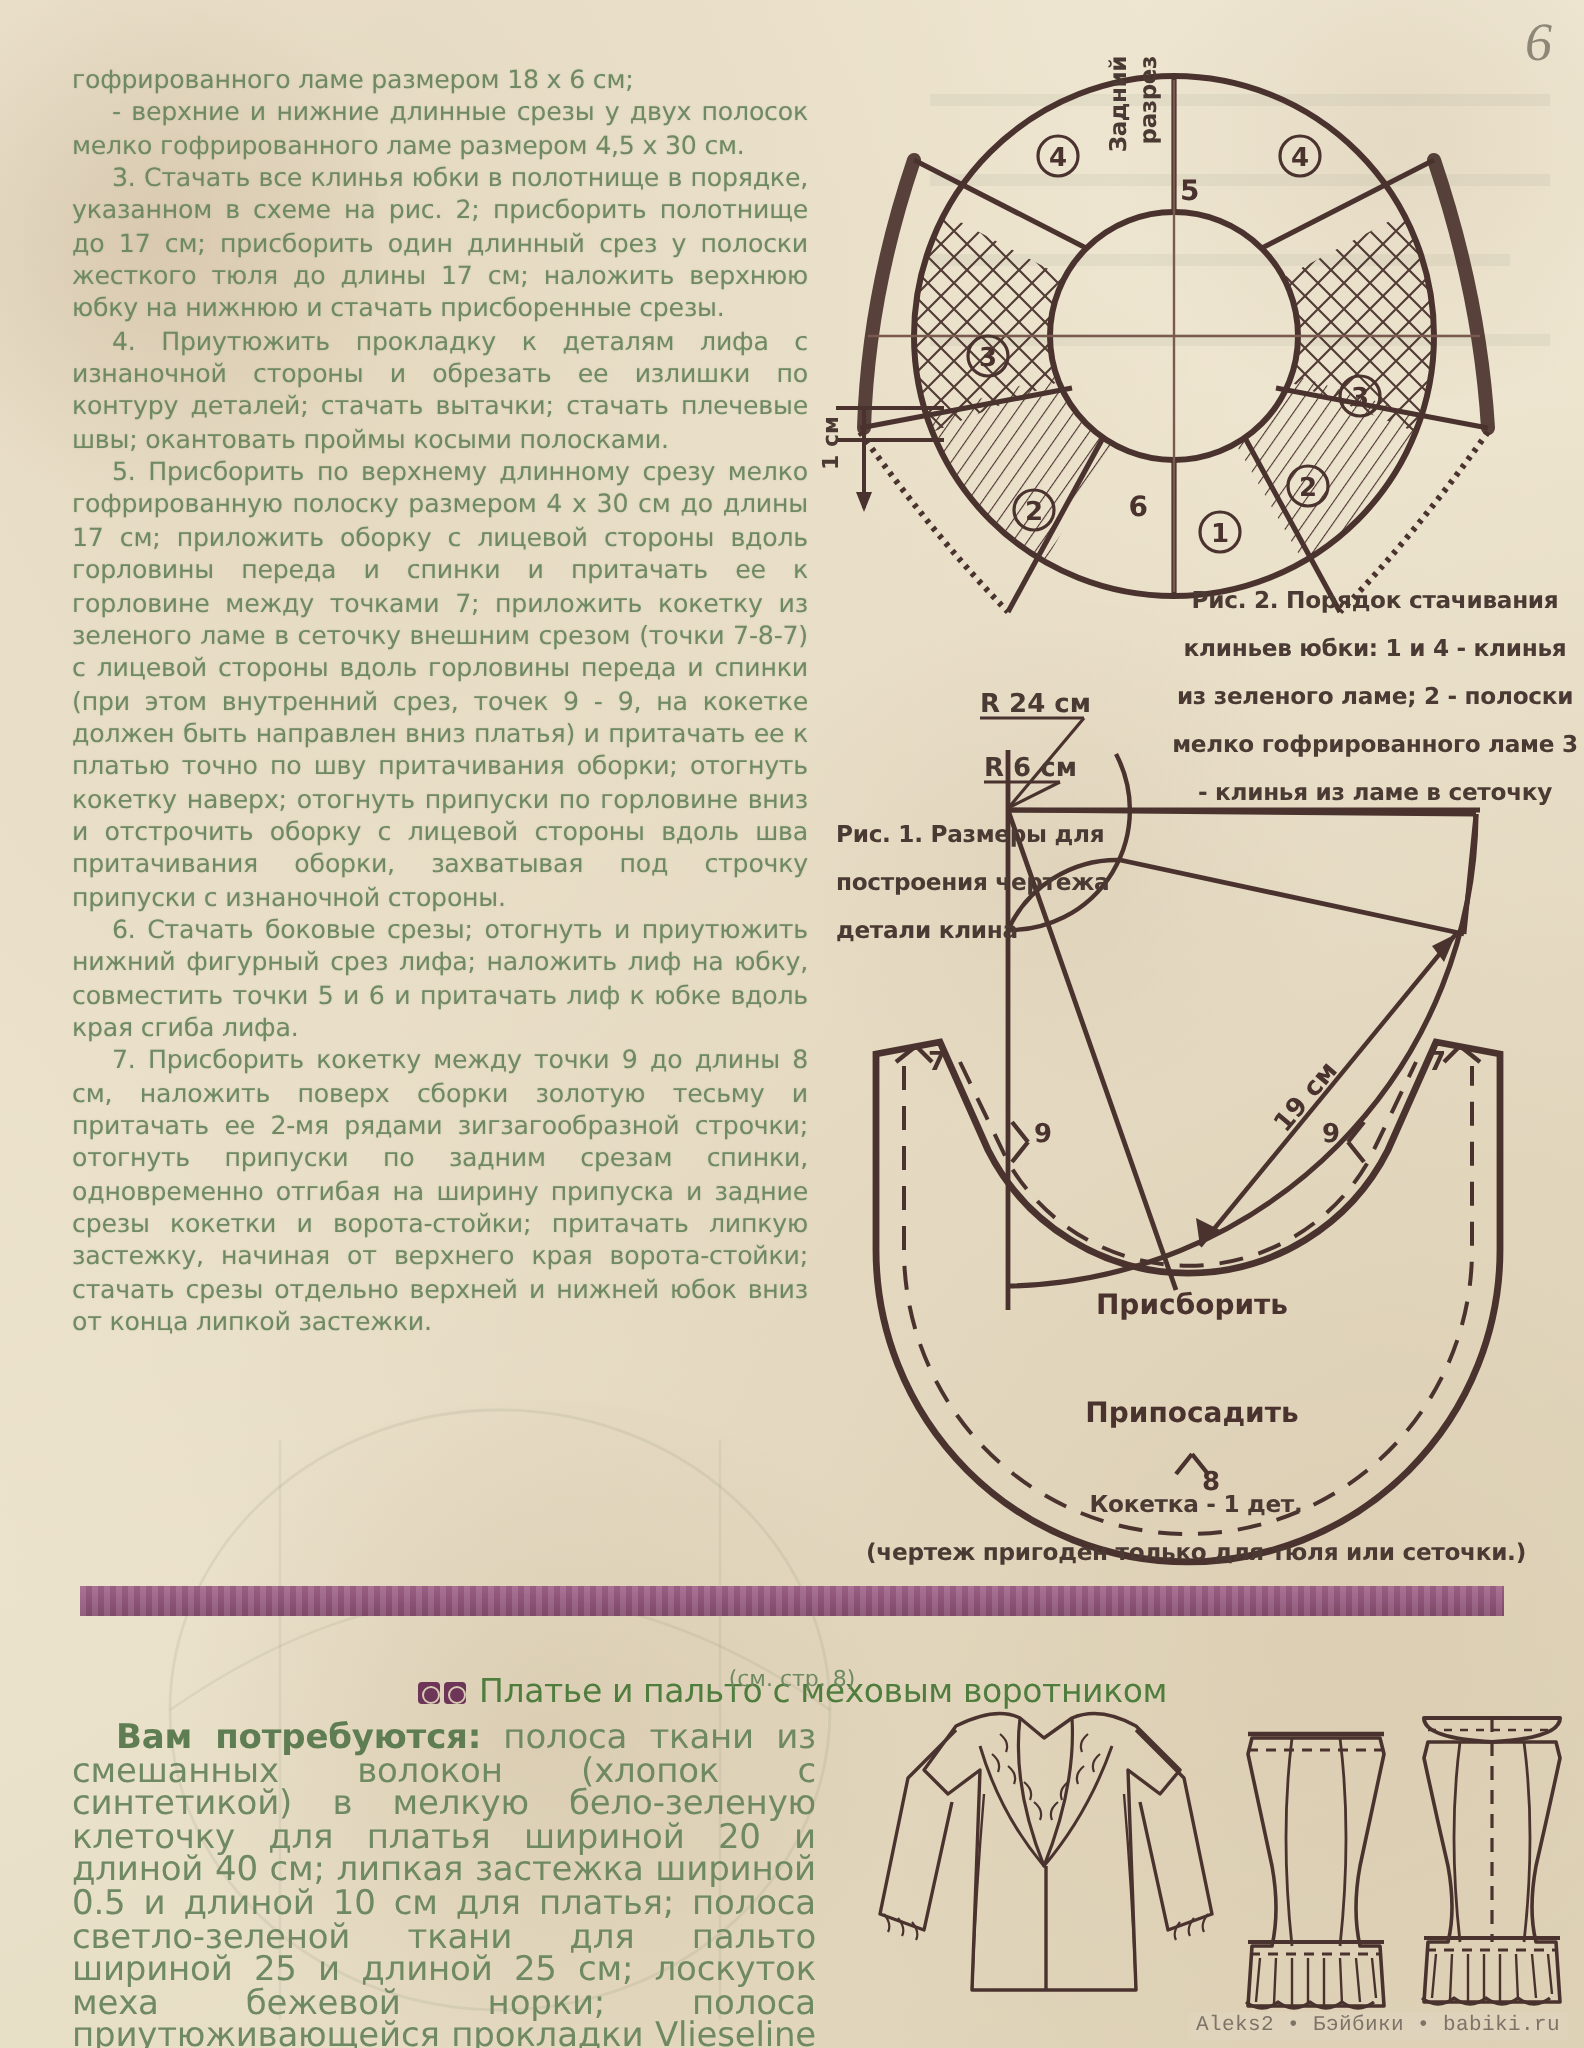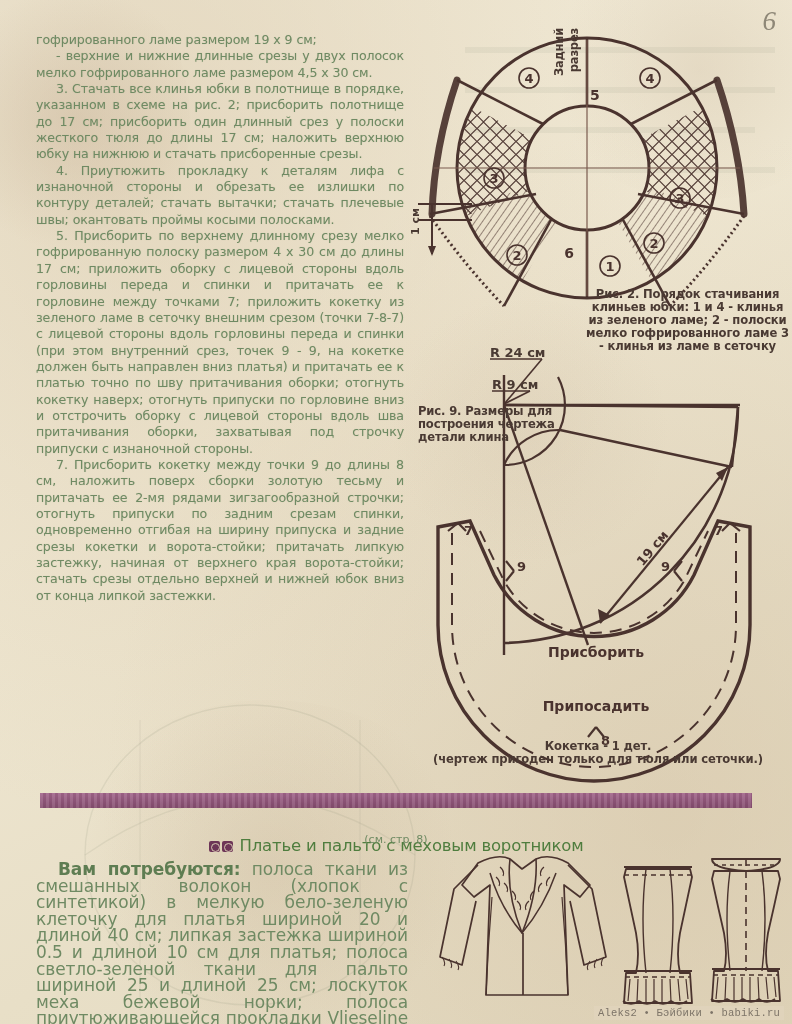--- a/index.html
+++ b/index.html
@@ -85,21 +85,21 @@
     position:relative;
   }
   .dec-glyph::after{
     content:"";position:absolute;left:2px;top:2px;width:7px;height:7px;
     border:1.2px solid #d8c9b2;border-radius:50%;
   }
 
   
   .cap{
     position:absolute;color:#4a3a33;
-    font-size:11.6px;line-height:13px;
+    font-size:11.6px;line-height:24px;
     font-family:"DejaVu Sans", sans-serif;font-weight:600;
     letter-spacing:-0.15px;
   }
   #cap-fig2{left:585px;top:288px;width:205px;text-align:center;}
   #cap-fig1{left:418px;top:405px;width:170px;}
   #cap-koketka{left:418px;top:740px;width:360px;text-align:center;}
   .lbl{
     position:absolute;color:#4a3a33;font-weight:700;
     font-size:13px;font-family:"DejaVu Sans", sans-serif;
   }
@@ -152,25 +152,26 @@
     <path d="M25 175 Q190 60 355 175" fill="none" stroke="rgba(120,130,110,0.12)" stroke-width="1.3"></path>
     <path d="M80 40 L80 330 M300 40 L300 330" stroke="rgba(120,130,110,0.10)" stroke-width="1.2" fill="none"></path>
   </svg>
   <svg class="ghost-line" style="left:455px;top:20px;" width="330" height="330">
     <path d="M10 30 L320 30 M10 70 L320 70 M10 110 L300 110 M10 150 L320 150" stroke="rgba(120,130,110,0.09)" stroke-width="6"></path>
   </svg>
 
   <div id="pagenum">6</div>
 
   <div id="instructions">
-    <p>гофрированного ламе размером 19 х 9 см;</p>
+    <p>гофрированного ламе размером 18 х 6 см;</p>
     <p class="ind">- верхние и нижние длинные срезы у двух полосок мелко гофрированного ламе размером 4,5 х 30 см.</p>
     <p class="ind">3. Стачать все клинья юбки в полотнище в порядке, указанном в схеме на рис. 2; присборить полотнище до 17 см; присборить один длинный срез у полоски жесткого тюля до длины 17 см; наложить верхнюю юбку на нижнюю и стачать присборенные срезы.</p>
     <p class="ind">4. Приутюжить прокладку к деталям лифа с изнаночной стороны и обрезать ее излишки по контуру деталей; стачать вытачки; стачать плечевые швы; окантовать проймы косыми полосками.</p>
     <p class="ind">5. Присборить по верхнему длинному срезу мелко гофрированную полоску размером 4 х 30 см до длины 17 см; приложить оборку с лицевой стороны вдоль горловины переда и спинки и притачать ее к горловине между точками 7; приложить кокетку из зеленого ламе в сеточку внешним срезом (точки 7-8-7) с лицевой стороны вдоль горловины переда и спинки (при этом внутренний срез, точек 9 - 9, на кокетке должен быть направлен вниз платья) и притачать ее к платью точно по шву притачивания оборки; отогнуть кокетку наверх; отогнуть припуски по горловине вниз и отстрочить оборку с лицевой стороны вдоль шва притачивания оборки, захватывая под строчку припуски с изнаночной стороны.</p>
+    <p class="ind">6. Стачать боковые срезы; отогнуть и приутюжить нижний фигурный срез лифа; наложить лиф на юбку, совместить точки 5 и 6 и притачать лиф к юбке вдоль края сгиба лифа.</p>
     <p class="ind">7. Присборить кокетку между точки 9 до длины 8 см, наложить поверх сборки золотую тесьму и притачать ее 2-мя рядами зигзагообразной строчки; отогнуть припуски по задним срезам спинки, одновременно отгибая на ширину припуска и задние срезы кокетки и ворота-стойки; притачать липкую застежку, начиная от верхнего края ворота-стойки; стачать срезы отдельно верхней и нижней юбок вниз от конца липкой застежки.</p>
   </div>
 
   <svg style="position:absolute;left:412px;top:18px;" width="370" height="290">
     <defs>
       <pattern id="netPat" width="13" height="13" patternUnits="userSpaceOnUse" patternTransform="rotate(0)">
         <path d="M0 6.5 L6.5 0 L13 6.5 L6.5 13 Z" fill="none" stroke="#4a332e" stroke-width="1.1"></path>
       </pattern>
       <pattern id="hatchPat" width="6" height="6" patternUnits="userSpaceOnUse" patternTransform="rotate(35)">
         <line x1="0" y1="0" x2="0" y2="6" stroke="#4a332e" stroke-width="1.1"></line>
@@ -278,22 +279,22 @@
 
     <g>
       <line x1="130" y1="268" x2="258" y2="112" stroke="#4a332e" stroke-width="2.2"></line>
       <path d="M130 268 L128 254 L140 260 Z" fill="#4a332e"></path>
       <path d="M258 112 L246 118 L252 126 Z" fill="#4a332e"></path>
       <text x="186" y="196" transform="rotate(-50 186 196)" text-anchor="middle" font-family="DejaVu Sans, sans-serif" font-size="13" font-weight="700" fill="#4a332e">19 см</text>
     </g>
   </svg>
 
   <div class="lbl" id="lbl-r24">R 24 см</div>
-  <div class="lbl" id="lbl-r6">R 9 см</div>
-  <div class="cap" id="cap-fig1">Рис. 9. Размеры для построения чертежа детали клина</div>
+  <div class="lbl" id="lbl-r6">R 6 см</div>
+  <div class="cap" id="cap-fig1">Рис. 1. Размеры для построения чертежа детали клина</div>
 
   <svg style="position:absolute;left:418px;top:505px;" width="366" height="250">
 
     <path d="M20 22
              L20 120
              A156 156 0 0 0 332 120
              L332 22
              L300 16
              L276 70
              A112 112 0 0 1 76 70

